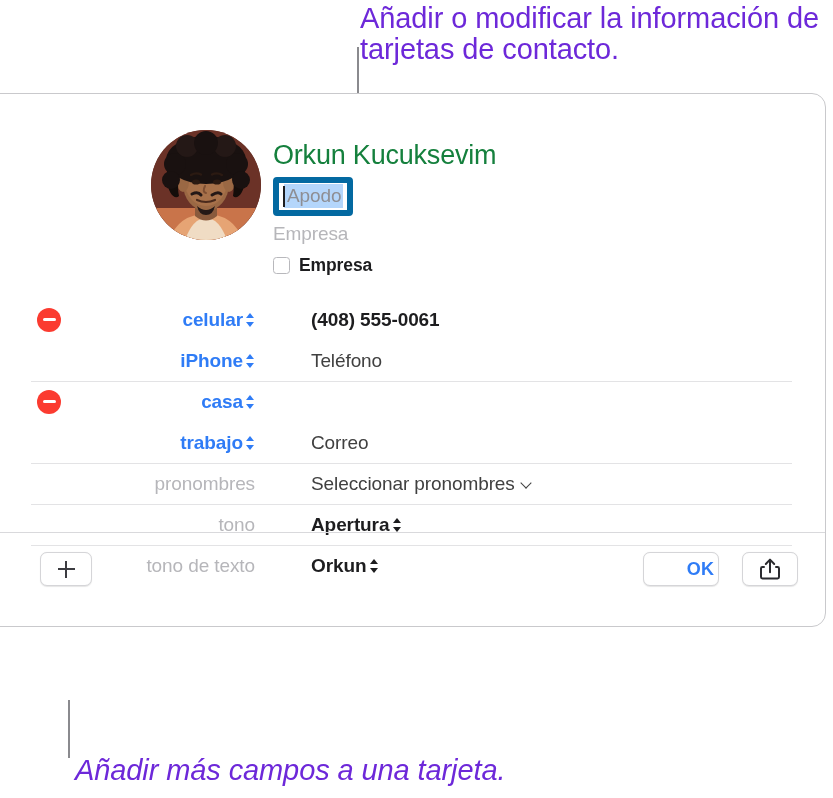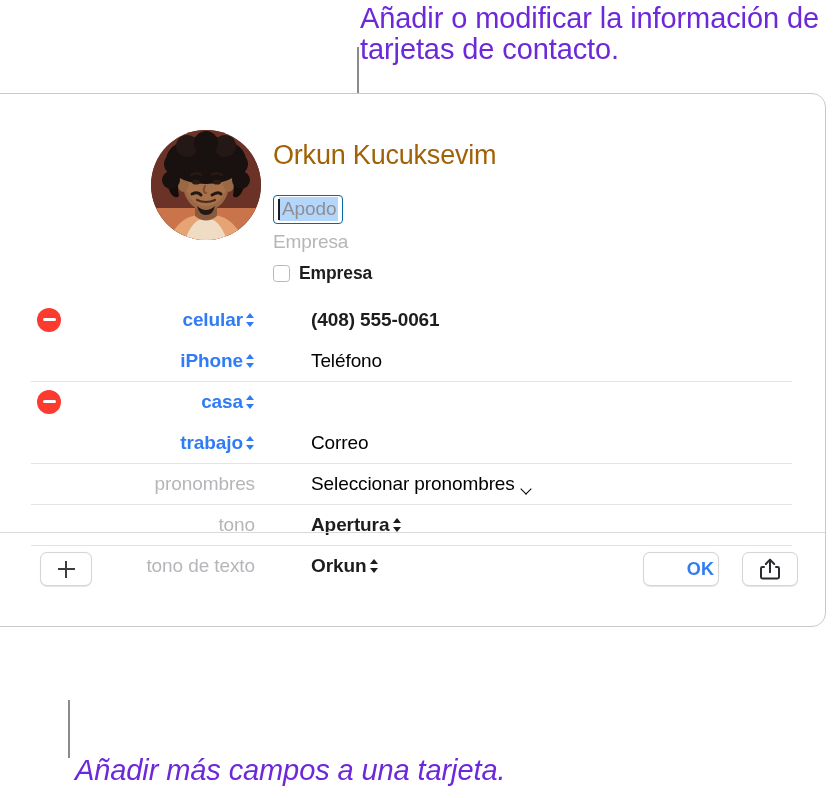--- a/index.html
+++ b/index.html
@@ -86,28 +86,28 @@
   #avatar svg { display: block; width: 110px; height: 110px; }
 
   #name-block {
     position: absolute;
     left: 286px;
     top: 44px;
   }
   #contact-name {
     font-size: 27px;
     line-height: 34px;
-    color: #a16207;
+    color: #15803d;
     letter-spacing: -0.2px;
     white-space: nowrap;
   }
   #nickname-field {
-    margin-top: 23px;
+    margin-top: 5px;
     display: inline-block;
-    border: 1px solid #0369a1;
+    border: 6px solid #0369a1;
     border-radius: 4px;
     padding: 1px 4px 2px 5px;
     position: relative;
     background: #ffffff;
   }
   #nickname-caret {
     position: absolute;
     left: 4px;
     top: 3px;
     width: 2px;
@@ -217,21 +217,21 @@
     left: 286px;
     font-size: 19px;
     line-height: 22px;
     letter-spacing: -0.1px;
     display: flex;
     align-items: center;
     gap: 4px;
     margin-left: 38px;
   }
   .field-value.filled { color: #1d1d1f; font-weight: 600; }
-  .field-value.placeholder { color: #000000; align-items: flex-end; }
+  .field-value.placeholder { color: #404040; }
 
   .stepper {
     display: inline-block;
     width: 9px;
     height: 16px;
     position: relative;
     flex: none;
   }
   .stepper::before, .stepper::after {
     content: "";

